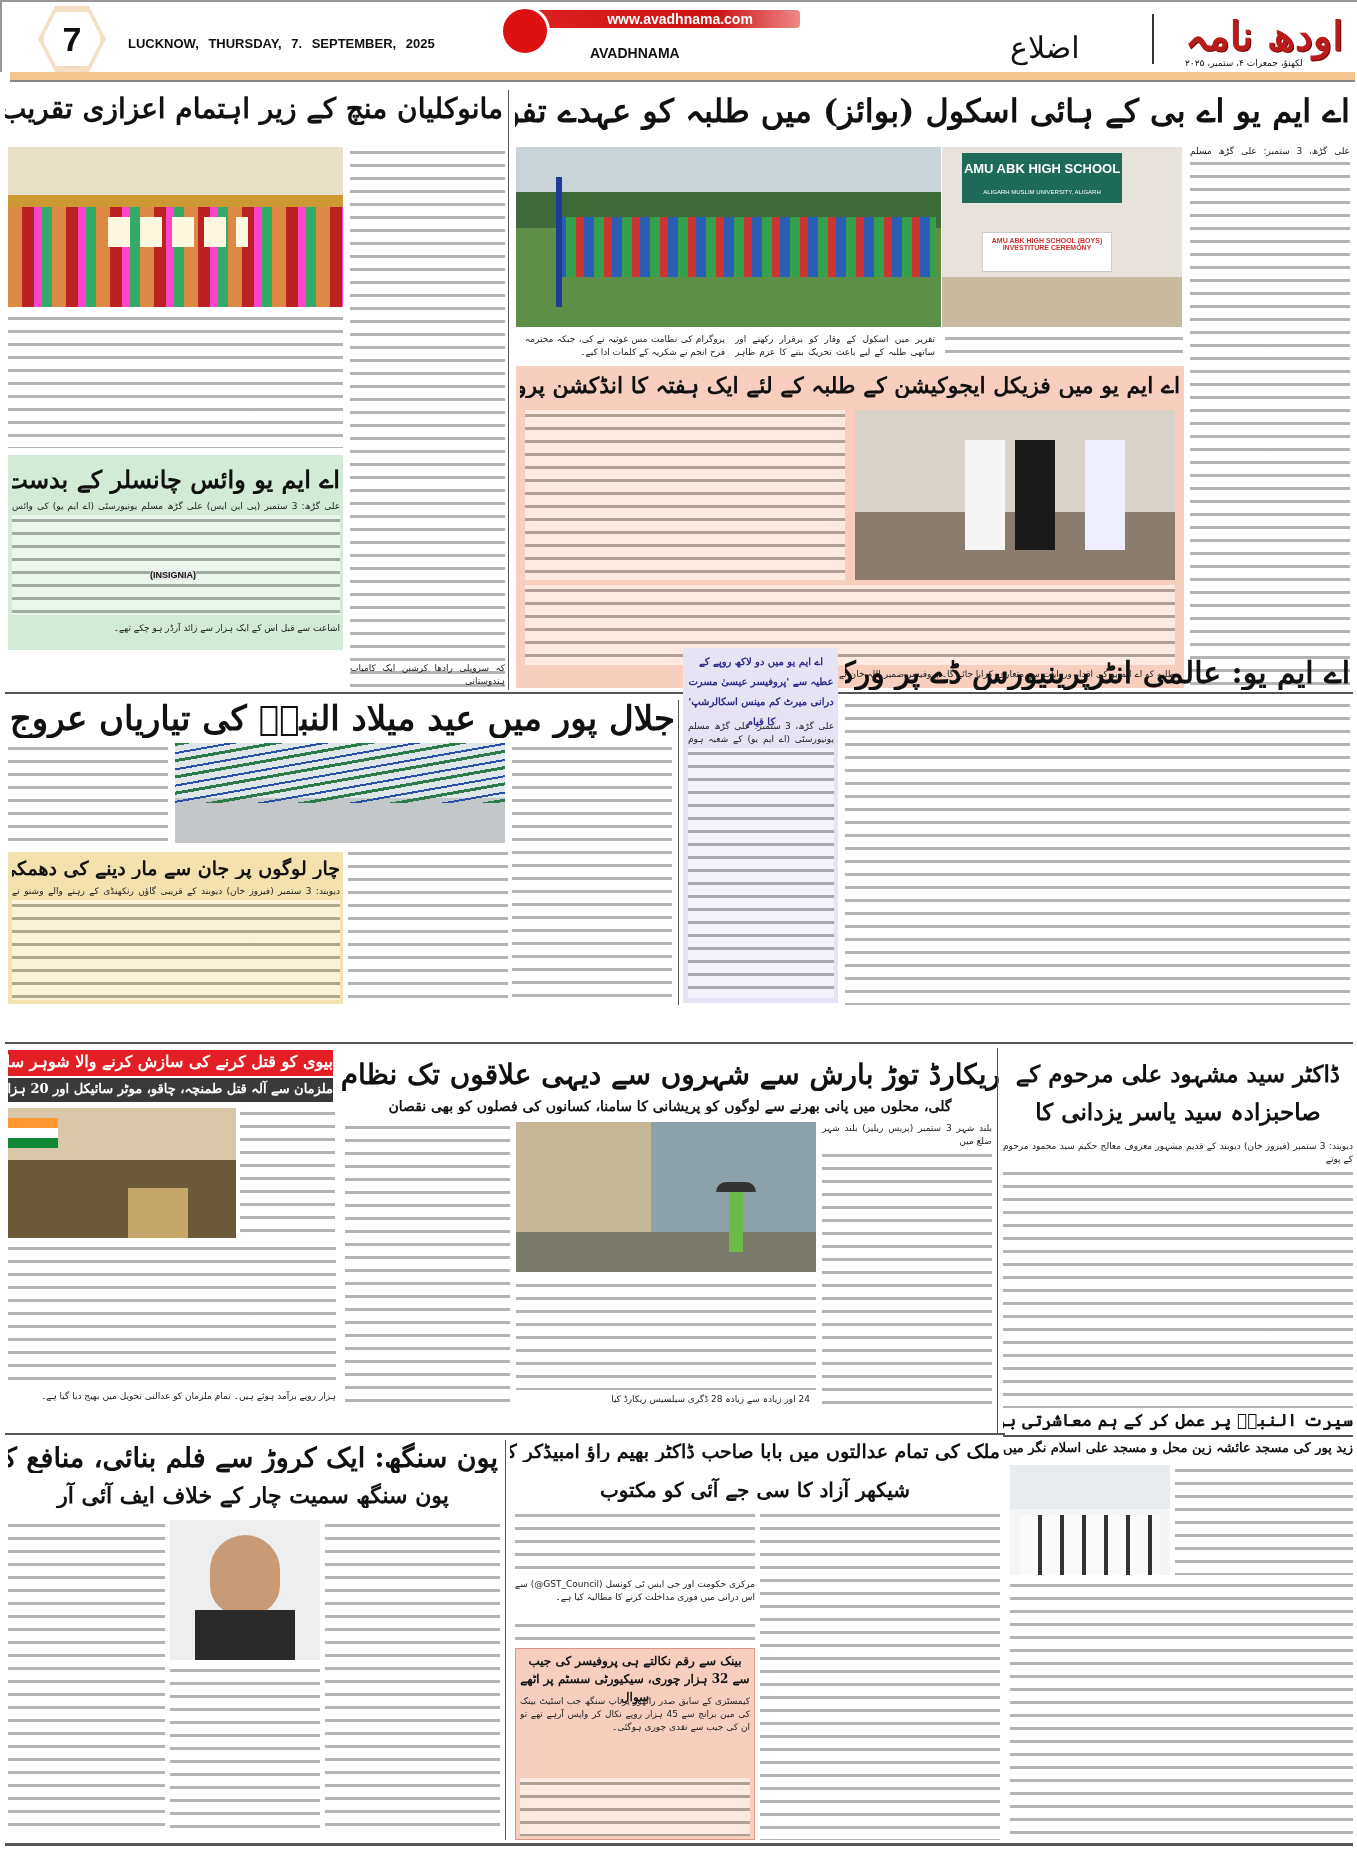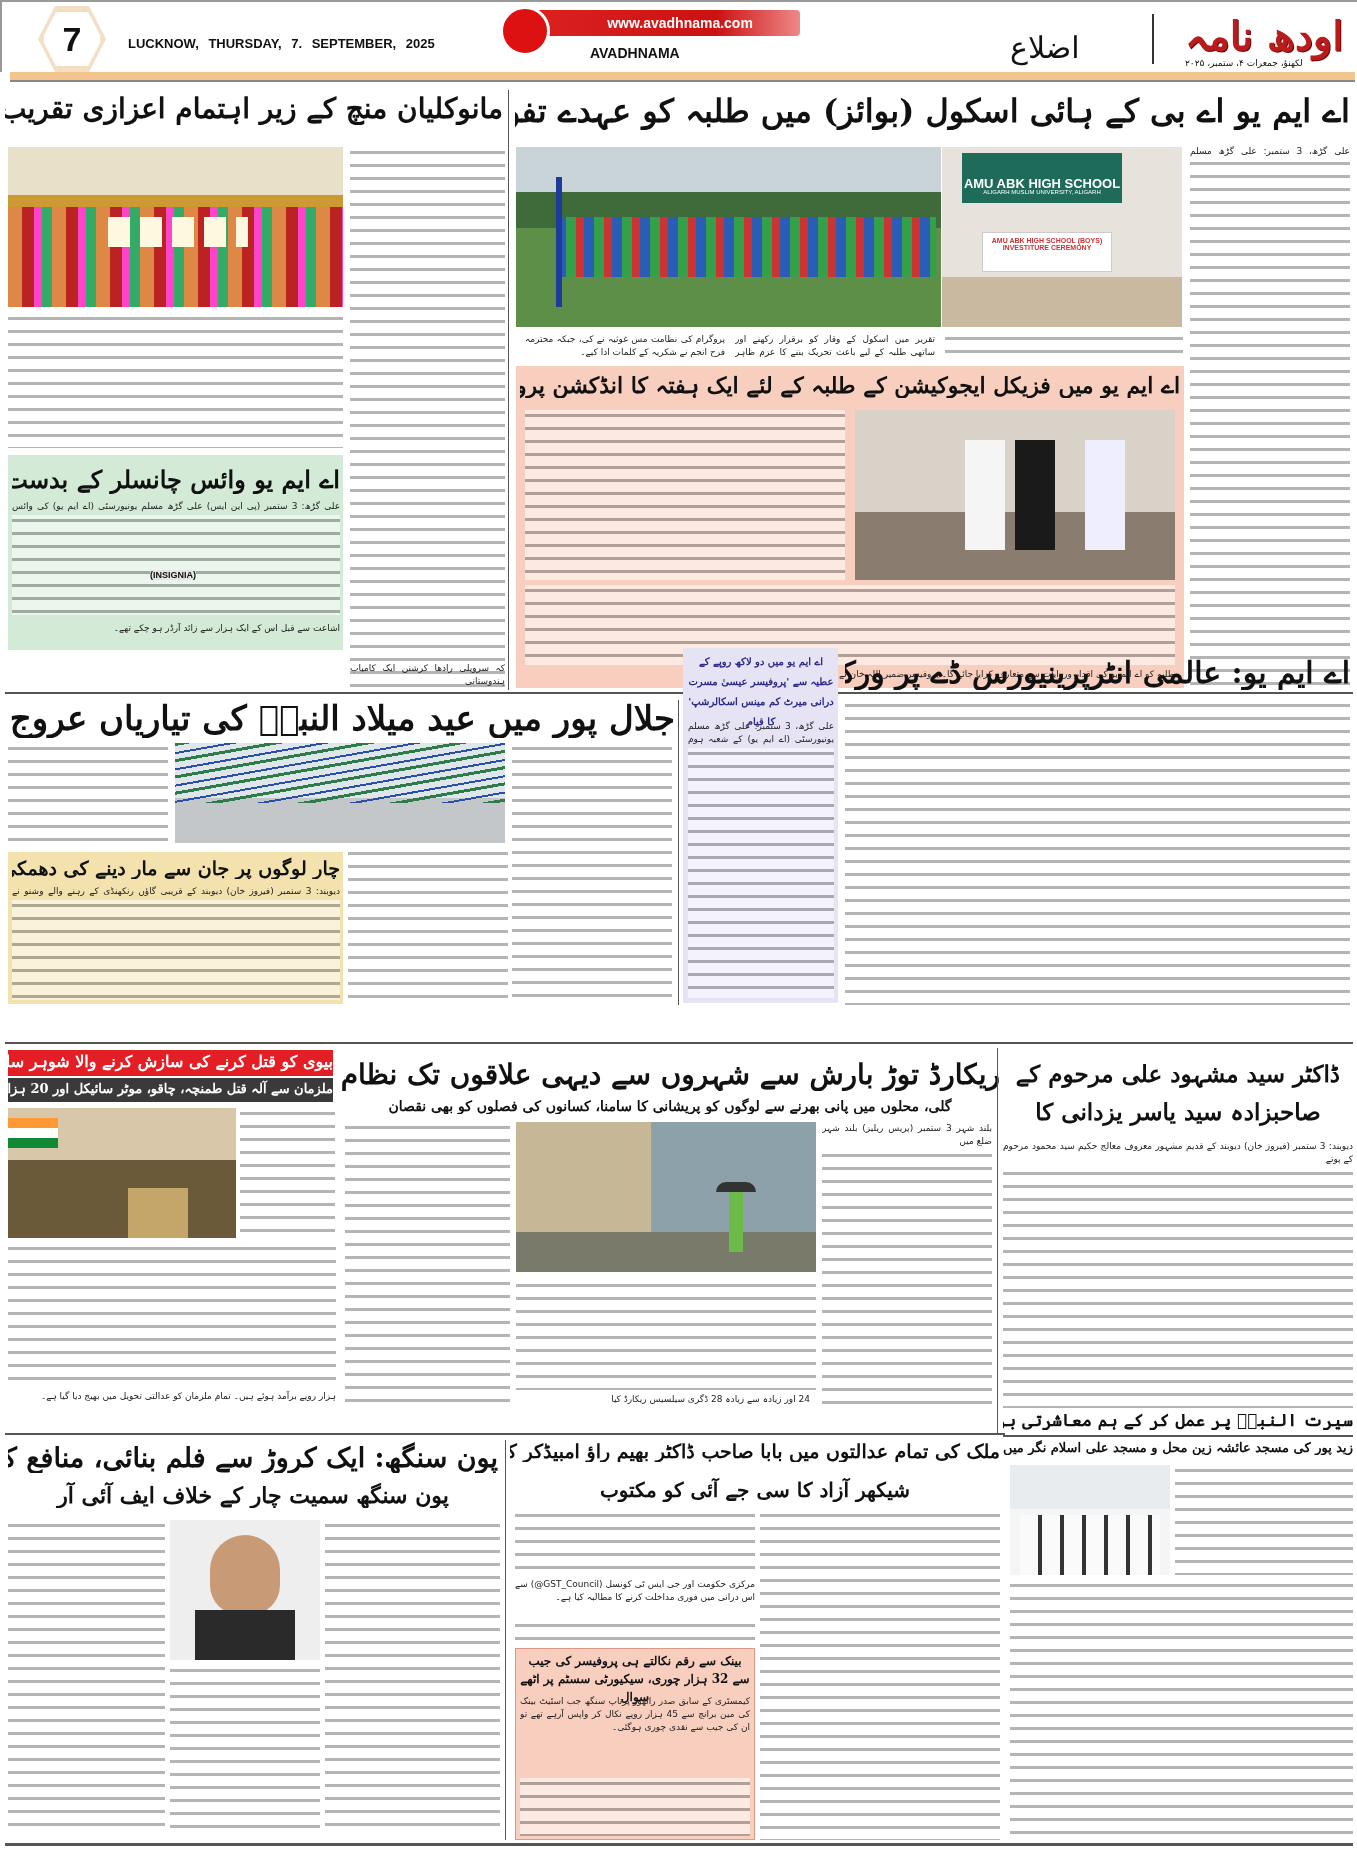--- a/index.html
+++ b/index.html
@@ -2,21 +2,21 @@
 <html><head>
 <meta charset="utf-8">
 <style>
 *{box-sizing:border-box;margin:0;padding:0}
 body{width:1357px;height:1854px;background:#fff;font-family:"DejaVu Sans",sans-serif;position:relative;overflow:hidden;color:#111}
 .abs{position:absolute}
 .masthead{left:0;top:0;width:1357px;height:72px;border-top:2px solid #999;border-left:2px solid #999}
 .pagebadge{left:42px;top:10px;width:60px;height:58px;border:2px solid #f2dcc0;clip-path:polygon(25% 0,75% 0,100% 50%,75% 100%,25% 100%,0 50%);background:#fff;display:flex;align-items:center;justify-content:center;font:bold 34px "Liberation Sans",sans-serif}
 .hexring{left:38px;top:6px;width:68px;height:66px;background:#f3dfc6;clip-path:polygon(25% 0,75% 0,100% 50%,75% 100%,25% 100%,0 50%)}
 .dateline{left:128px;top:36px;font:bold 13px "Liberation Sans",sans-serif;word-spacing:6px}
-.ribbon{left:520px;top:10px;width:280px;height:26px;background:linear-gradient(90deg,#d22 0%,#c11 70%,#e88 100%);border-radius:4px;color:#fff;font:bold 14px "Liberation Sans",sans-serif;display:flex;align-items:center;justify-content:center;padding-left:40px}
+.ribbon{left:520px;top:10px;width:280px;height:18px;background:linear-gradient(90deg,#d22 0%,#c11 70%,#e88 100%);border-radius:4px;color:#fff;font:bold 14px "Liberation Sans",sans-serif;display:flex;align-items:center;justify-content:center;padding-left:40px}
 .ribbonlogo{left:500px;top:6px;width:50px;height:50px;border-radius:50%;background:#d11;border:3px solid #fff}
 .ribbonsub{left:590px;top:45px;font:bold 14px "Liberation Sans",sans-serif}
 .section{left:1010px;top:30px;font:30px "DejaVu Serif",serif;direction:rtl}
 .vrule{left:1152px;top:14px;width:2px;height:50px;background:#333}
 .logo{left:1185px;top:12px;font:bold 40px "DejaVu Serif",serif;color:#b91c1c;direction:rtl;text-shadow:1px 1px 0 #700}
 .logosub{left:1185px;top:58px;font:9px "DejaVu Sans",sans-serif;direction:rtl}
 .orangebar{left:10px;top:72px;width:1345px;height:10px;background:#f3c48e;border-bottom:2px solid #888}
 .h{font-family:"DejaVu Serif",serif;font-weight:bold;direction:rtl;text-align:center;white-space:nowrap;overflow:hidden}
 .col{font-size:9px;line-height:13px;direction:rtl;text-align:justify;color:#222;overflow:hidden}
 .txt{background:repeating-linear-gradient(#fff 0 4px,#777 4px 7px,#fff 7px 13px);opacity:.55}
@@ -51,21 +51,21 @@
 <div class="abs h" style="left:5px;top:92px;width:498px;font-size:28px">مانوکلیان منچ کے زیر اہتمام اعزازی تقریب کا انعقاد</div>
 
 <div class="abs col txt" style="left:1190px;top:145px;width:160px;height:540px"></div>
 <div class="abs col" style="left:1190px;top:145px;width:160px;height:13px;background:#fff">علی گڑھ، 3 ستمبر: علی گڑھ مسلم یونیورسٹی کے</div>
 
 <div class="abs photo" style="left:516px;top:147px;width:425px;height:180px;background:linear-gradient(#c9d4d8 0 25%,#3f6b3a 25% 45%,#5d8f48 45% 100%)">
   <div class="abs" style="left:40px;top:70px;width:380px;height:60px;background:repeating-linear-gradient(90deg,#2a5db5 0 10px,#34a04a 10px 20px,#cc3333 20px 28px)"></div>
   <div class="abs" style="left:40px;top:30px;width:6px;height:130px;background:#1d3b9a"></div>
 </div>
 <div class="abs photo" style="left:942px;top:147px;width:240px;height:180px;background:#e7e3dc">
-  <div class="abs" style="left:20px;top:6px;width:160px;height:50px;background:#1f6b5a;color:#fff;font:bold 13px 'Liberation Sans',sans-serif;text-align:center;padding-top:23px">AMU ABK HIGH SCHOOL</div>
+  <div class="abs" style="left:20px;top:6px;width:160px;height:50px;background:#1f6b5a;color:#fff;font:bold 13px 'Liberation Sans',sans-serif;text-align:center;padding-top:8px">AMU ABK HIGH SCHOOL</div>
   <div class="abs" style="left:20px;top:42px;width:160px;font:6px 'Liberation Sans',sans-serif;color:#fff;text-align:center">ALIGARH MUSLIM UNIVERSITY, ALIGARH</div>
   <div class="abs" style="left:40px;top:85px;width:130px;height:40px;background:#fff;border:1px solid #ccc;font:bold 7px 'Liberation Sans',sans-serif;color:#c33;text-align:center;padding-top:4px">AMU ABK HIGH SCHOOL (BOYS) INVESTITURE CEREMONY</div>
   <div class="abs" style="left:0;top:130px;width:240px;height:50px;background:#c9b9a0"></div>
 </div>
 <div class="abs col" style="left:735px;top:333px;width:200px;height:28px">تقریر میں اسکول کے وقار کو برقرار رکھنے اور ساتھی طلبہ کے لیے باعث تحریک بننے کا عزم ظاہر کیا۔</div>
 <div class="abs col" style="left:525px;top:333px;width:200px;height:28px">پروگرام کی نظامت مس غوثیہ نے کی، جبکہ محترمہ فرح انجم نے شکریہ کے کلمات ادا کیے۔</div>
 <div class="abs col txt" style="left:945px;top:333px;width:238px;height:28px"></div>
 
 <div class="abs pink" style="left:516px;top:366px;width:668px;height:322px"></div>
 <div class="abs h" style="left:520px;top:372px;width:660px;font-size:22px">اے ایم یو میں فزیکل ایجوکیشن کے طلبہ کے لئے ایک ہفتہ کا انڈکشن پروگرام منعقد</div>

